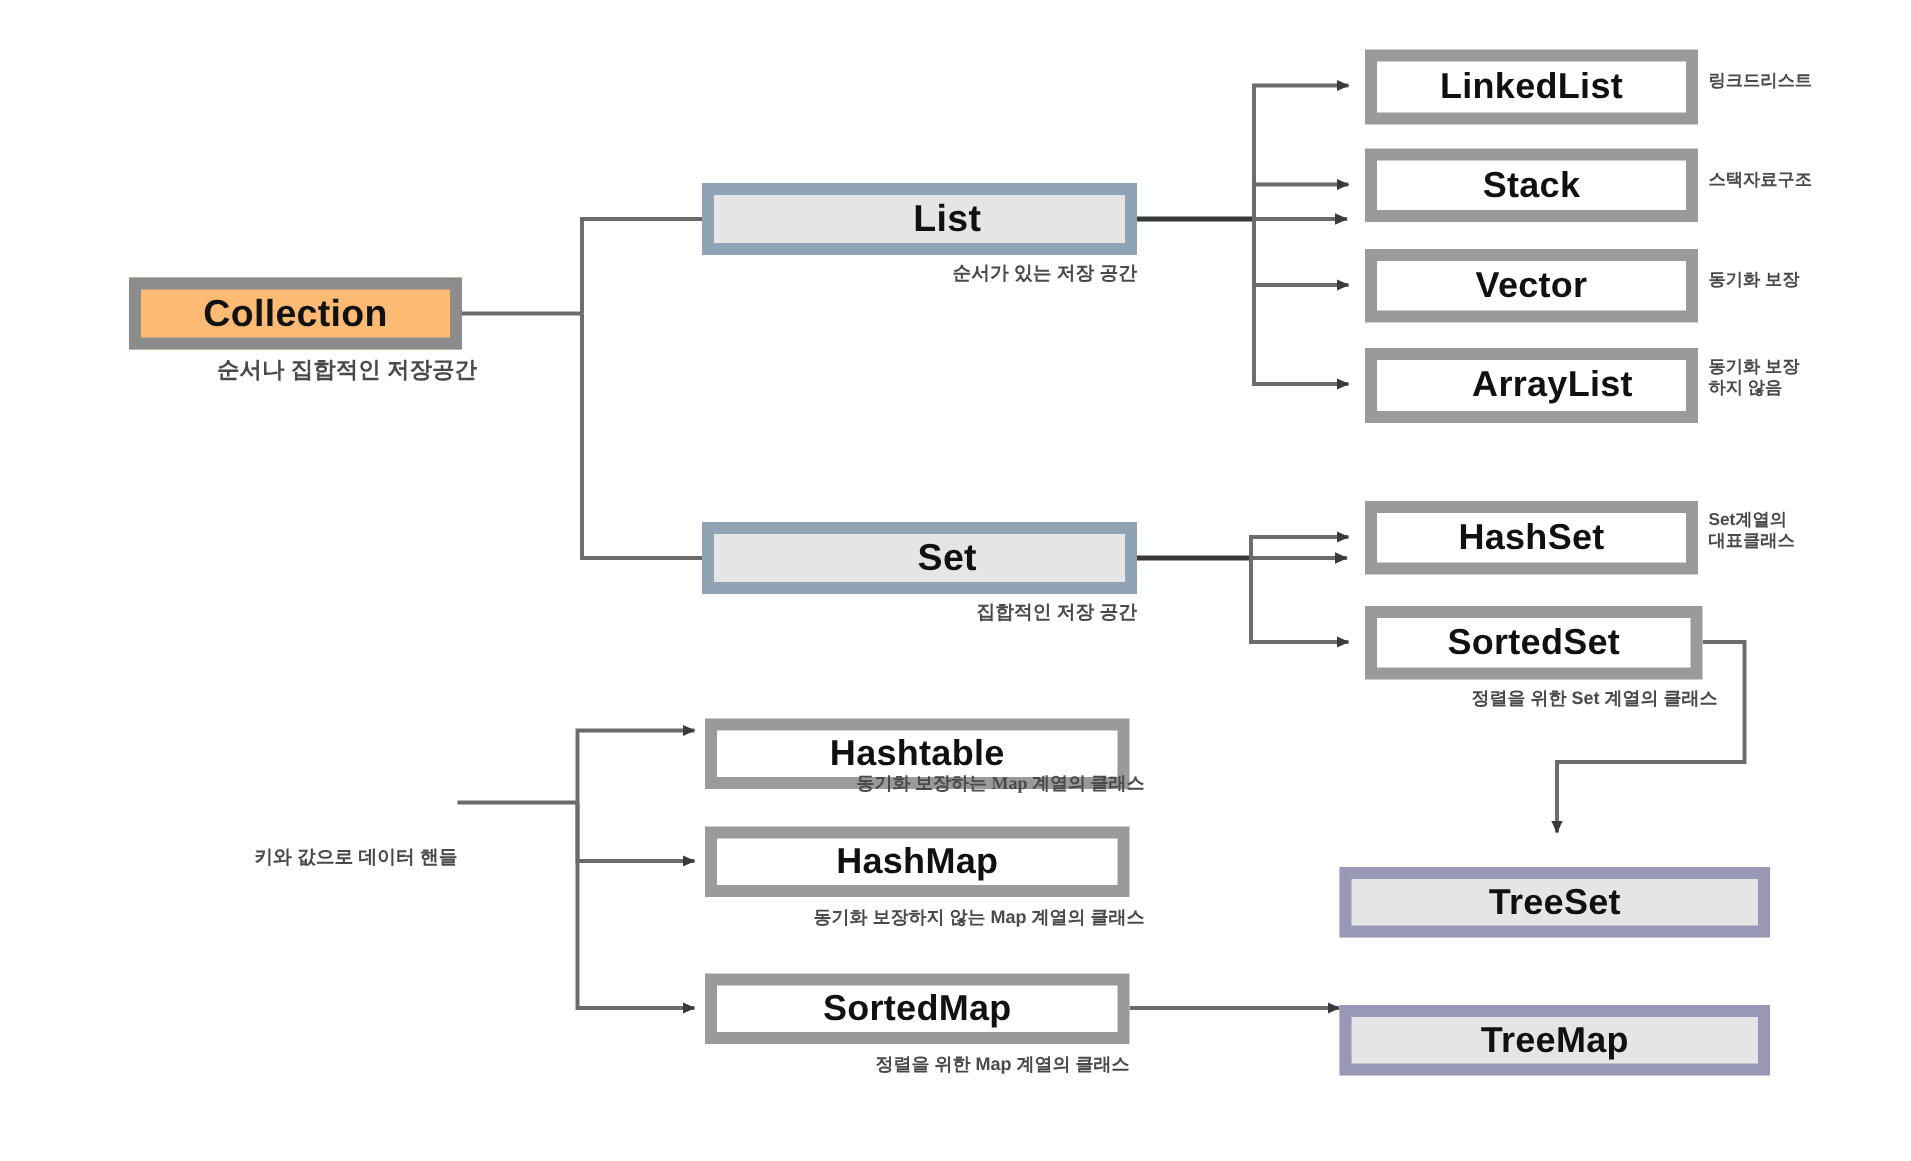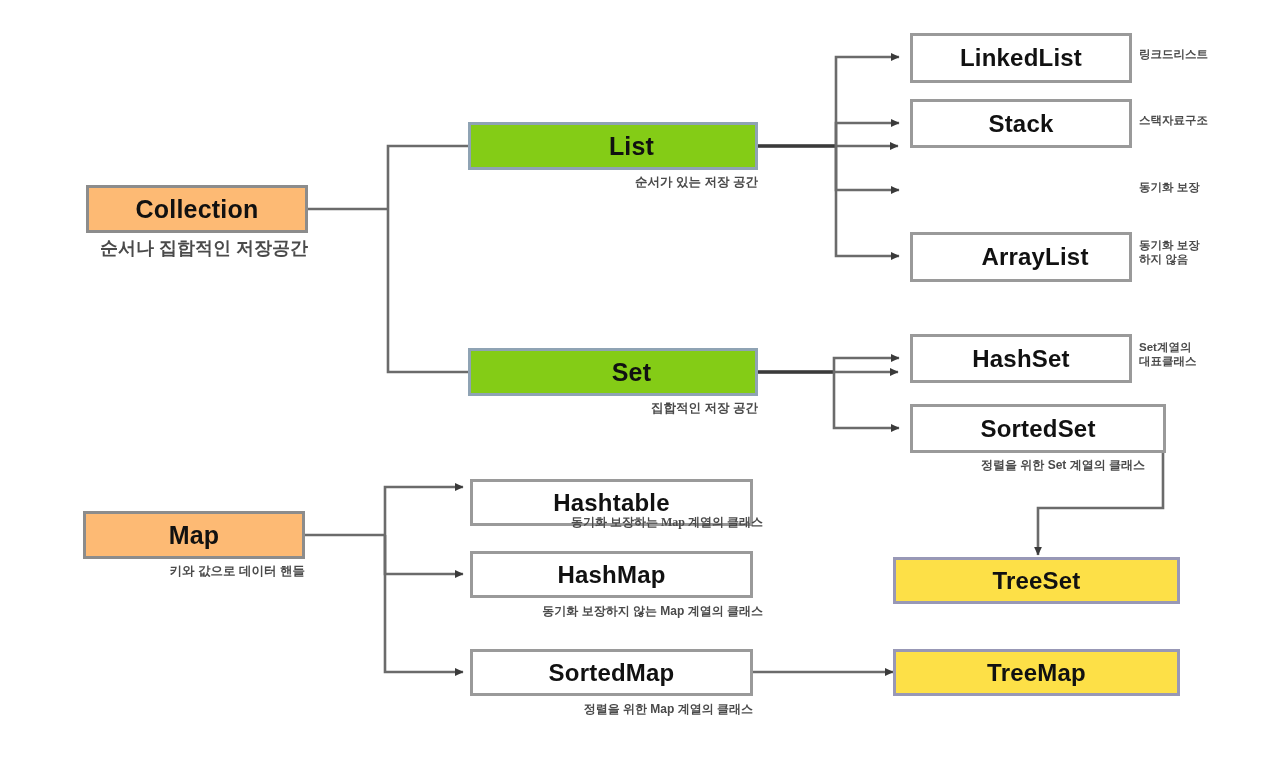--- a/index.html
+++ b/index.html
@@ -23,33 +23,33 @@
     top: 0;
     width: 1274px;
     height: 774px;
   }
   .node {
     position: absolute;
     box-sizing: border-box;
     display: flex;
     align-items: center;
     justify-content: center;
-    border: 3px solid #701a75;
+    border: 8px solid #701a75;
     background: #ffffff;
     z-index: 2;
   }
   .node .title {
     font-weight: bold;
     color: #111111;
     letter-spacing: 0.2px;
     line-height: 1;
   }
   .node.gray  { background: #fdba74; border-color: #8c8c8c; }
-  .node.blue  { background: #84cc16; border-color: #8fa3b4; padding-left: 37px; }
-  .node.purple{ background: #fde047; border-color: #9898b6; }
+  .node.blue  { background: #e5e5e5; border-color: #8fa3b4; padding-left: 37px; }
+  .node.purple{ background: #e5e5e5; border-color: #9898b6; margin-top: 21px; }
   .node.plain { background: #ffffff; border-color: #9a9a9a; }
 
   .caption {
     position: absolute;
     color: #4a4a4a;
     font-weight: bold;
     line-height: 1.18;
     z-index: 3;
     white-space: pre-line;
   }
@@ -91,25 +91,22 @@
       <path d="M385,535 L385,574 L463,574" marker-end="url(#arrow)"></path>
       <path d="M385,535 L385,672 L463,672" marker-end="url(#arrow)"></path>
 
       <path d="M753,672 L893,672" marker-end="url(#arrow)"></path>
     </g>
   </svg>
 
   <div class="node gray" style="left:86px; top:185px; width:222px; height:48px;">
     <span class="title" style="font-size:25px;">Collection</span>
   </div>
-  <div class="caption center" style="left:86px; top:238px; width:222px; font-size:18px;">순서나 집합적인 저장공간</div>
+  <div class="caption center" style="left:96px; top:238px; width:222px; font-size:15px;">순서나 집합적인 저장공간</div>
 
-  <div class="node gray" style="left:83px; top:511px; width:222px; height:48px;">
-    <span class="title" style="font-size:25px;">Map</span>
-  </div>
   <div class="caption center" style="left:83px; top:564px; width:222px; font-size:12.5px;">키와 값으로 데이터 핸들</div>
 
   <div class="node blue" style="left:468px; top:122px; width:290px; height:48px;">
     <span class="title" style="font-size:25px;">List</span>
   </div>
   <div class="caption center" style="left:468px; top:175px; width:290px; font-size:12.5px;">순서가 있는 저장 공간</div>
 
   <div class="node blue" style="left:468px; top:348px; width:290px; height:48px;">
     <span class="title" style="font-size:25px;">Set</span>
   </div>
@@ -118,35 +115,38 @@
   <div class="node plain" style="left:910px; top:33px; width:222px; height:50px;">
     <span class="title" style="font-size:24px;">LinkedList</span>
   </div>
   <div class="caption left" style="left:1139px; top:48px; width:130px; font-size:11.5px;">링크드리스트</div>
 
   <div class="node plain" style="left:910px; top:99px; width:222px; height:49px;">
     <span class="title" style="font-size:24px;text-align:right;">Stack</span>
   </div>
   <div class="caption left" style="left:1139px; top:114px; width:130px; font-size:11.5px;">스택자료구조</div>
 
+  <div class="node plain" style="left:910px; top:166px; width:222px; height:49px;">
+    <span class="title" style="font-size:24px;">Vector</span>
+  </div>
   <div class="caption left" style="left:1139px; top:181px; width:130px; font-size:11.5px;">동기화 보장</div>
 
   <div class="node plain" style="left:910px; top:232px; width:222px; height:50px;padding-left:28px;">
     <span class="title" style="font-size:24px;">ArrayList</span>
   </div>
   <div class="caption left" style="left:1139px; top:239px; width:130px; font-size:11.5px;">동기화 보장
 하지 않음</div>
 
   <div class="node plain" style="left:910px; top:334px; width:222px; height:49px;">
     <span class="title" style="font-size:24px;">HashSet</span>
   </div>
   <div class="caption left" style="left:1139px; top:341px; width:130px; font-size:11.5px;">Set계열의
 대표클래스</div>
 
-  <div class="node plain" style="left:910px; top:404px; width:256px; height:49px;">
+  <div class="node plain" style="left:910px; top:404px; width:225px; height:49px;">
     <span class="title" style="font-size:24px;">SortedSet</span>
   </div>
   <div class="caption center" style="left:900px; top:458px; width:245px; font-size:12px;">정렬을 위한 Set 계열의 클래스</div>
 
   <div class="node plain" style="left:470px; top:479px; width:283px; height:47px;">
     <span class="title" style="font-size:24px;">Hashtable</span>
   </div>
   <div class="caption center" style="left:480px; top:515px; width:283px; font-size:12px;font-family:Liberation Serif, serif;">동기화 보장하는 Map 계열의 클래스</div>
 
   <div class="node plain" style="left:470px; top:551px; width:283px; height:47px;">

